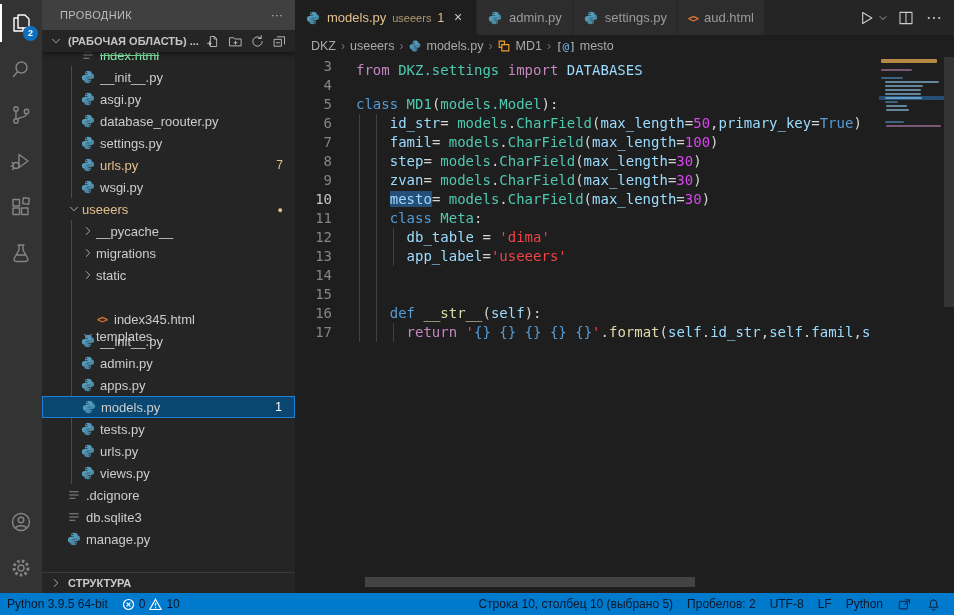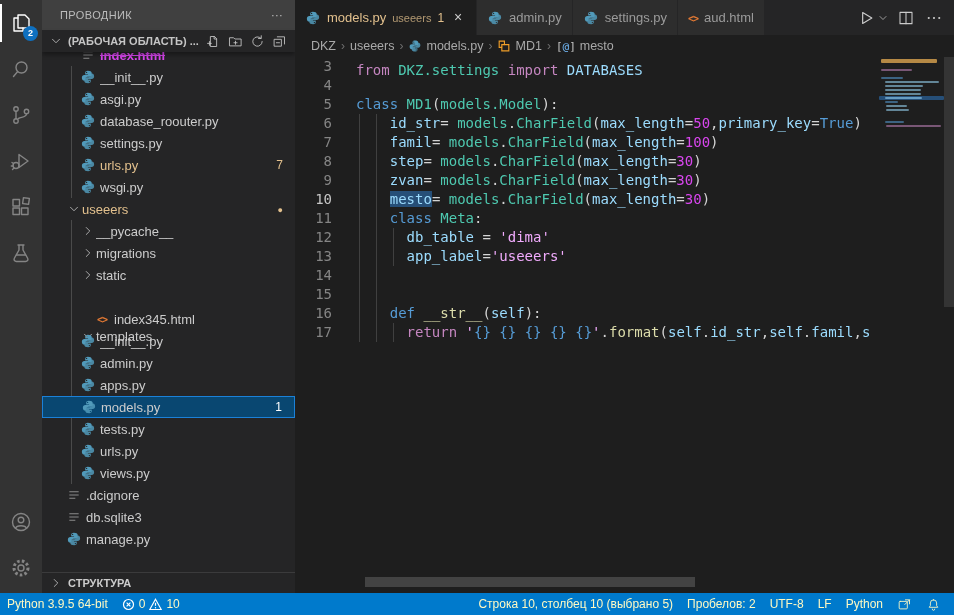--- a/index.html
+++ b/index.html
@@ -31,21 +31,21 @@
   .hdr-icon{width:20px;height:20px;display:flex;align-items:center;justify-content:center;color:#c5c5c5;cursor:pointer;flex:none;}
   #tree{position:absolute;top:0;left:0;right:0;bottom:0;z-index:2;}
   .row{position:absolute;left:0;width:253px;height:22px;display:flex;align-items:center;font-size:13px;color:#cccccc;cursor:pointer;box-sizing:border-box;}
   .row .twisty{width:16px;height:16px;flex:none;display:flex;align-items:center;justify-content:center;color:#c5c5c5;}
   .row .ficon{width:16px;height:16px;flex:none;display:flex;align-items:center;justify-content:center;margin-right:4px;}
   .row .flabel{white-space:nowrap;overflow:hidden;flex:1;}
   .row .fbadge{flex:none;padding-right:12px;font-size:12px;color:#e2c08d;}
   .row.sel{background:#094771;border:1px solid #1b81d8;}
   .row.sel .fbadge{color:#ffffff;}
   .row.mod .flabel{color:#e2c08d;}
-  .row.strike .flabel{color:#d946ef;text-decoration:line-through;font-weight:bold;}
+  .row.strike .flabel{color:#86efac;text-decoration:line-through;}
   .guide{position:absolute;width:1px;background:rgba(120,120,120,.45);}
   #outline-header{position:absolute;bottom:0;left:0;right:0;height:20px;display:flex;align-items:center;gap:2px;padding-left:4px;
     font-size:11px;font-weight:bold;color:#cccccc;background:#252526;border-top:1px solid rgba(128,128,128,.25);z-index:5;cursor:pointer;}
 
   
   #tabbar{position:absolute;left:295px;top:0;right:0;height:35px;background:#252526;display:flex;z-index:5;}
   .tab{height:35px;display:flex;align-items:center;gap:6px;padding:0 10px;background:#2d2d2d;border-right:1px solid #252526;
     font-size:13px;color:#9b9b9b;cursor:pointer;flex:none;box-sizing:border-box;}
   .tab.active{background:#1e1e1e;color:#e2c08d;}
   .tab .tdesc{font-size:11px;opacity:.75;}
@@ -69,26 +69,26 @@
   .iguide{position:absolute;width:1px;background:#404040;}
 
   
   #minimap{position:absolute;top:57px;right:10px;width:65px;height:536px;background:#1e1e1e;cursor:pointer;}
   .mm-bar{position:absolute;height:2px;border-radius:1px;}
   #vscroll{position:absolute;top:57px;right:0;width:10px;height:536px;}
   #vscroll .thumb{position:absolute;top:0;left:0;width:10px;height:250px;background:rgba(121,121,121,.25);}
   #hscroll{position:absolute;left:365px;top:577px;width:330px;height:10px;background:#434343;cursor:pointer;}
 
   
-  #statusbar{position:absolute;left:0;bottom:0;width:954px;height:22px;background:#007acc;color:#fef9c3;
+  #statusbar{position:absolute;left:0;bottom:0;width:954px;height:22px;background:#007acc;color:#0f172a;
     display:flex;align-items:center;font-size:12px;z-index:40;}
   .sb-item{display:flex;align-items:center;gap:4px;padding:0 7px;height:22px;cursor:pointer;white-space:nowrap;}
   #sb-right{margin-left:auto;display:flex;align-items:center;padding-right:6px;}
 </style>
-<style>.tk-kw{color:#569cd6;}.tk-kw2{color:#c586c0;}.tk-type{color:#4ec9b0;}.tk-var{color:#9cdcfe;}.tk-num{color:#d946ef;}.tk-str{color:#f0abfc;margin-top:48px;}.tk-fn{color:#dcdcaa;}.tk-pln{color:#d4d4d4;}</style></head>
+<style>.tk-kw{color:#569cd6;}.tk-kw2{color:#c586c0;}.tk-type{color:#4ec9b0;}.tk-var{color:#9cdcfe;}.tk-num{color:#d946ef;}.tk-str{color:#ef4444;margin-top:48px;}.tk-fn{color:#dcdcaa;}.tk-pln{color:#d4d4d4;}</style></head>
 <body>
 
 <div id="activitybar">
     <div class="act-item active">
       <svg width="24" height="24" viewBox="0 0 24 24">
         <path fill="none" stroke="currentColor" stroke-width="1.4" stroke-linecap="round" stroke-linejoin="round" d="M9 4h7l4 4v9h-11z"></path>
         <path fill="none" stroke="currentColor" stroke-width="1.4" stroke-linecap="round" stroke-linejoin="round" d="M9 7H5v13h9v-3"></path>
       </svg>
       <span class="act-badge">2</span>
     </div>

